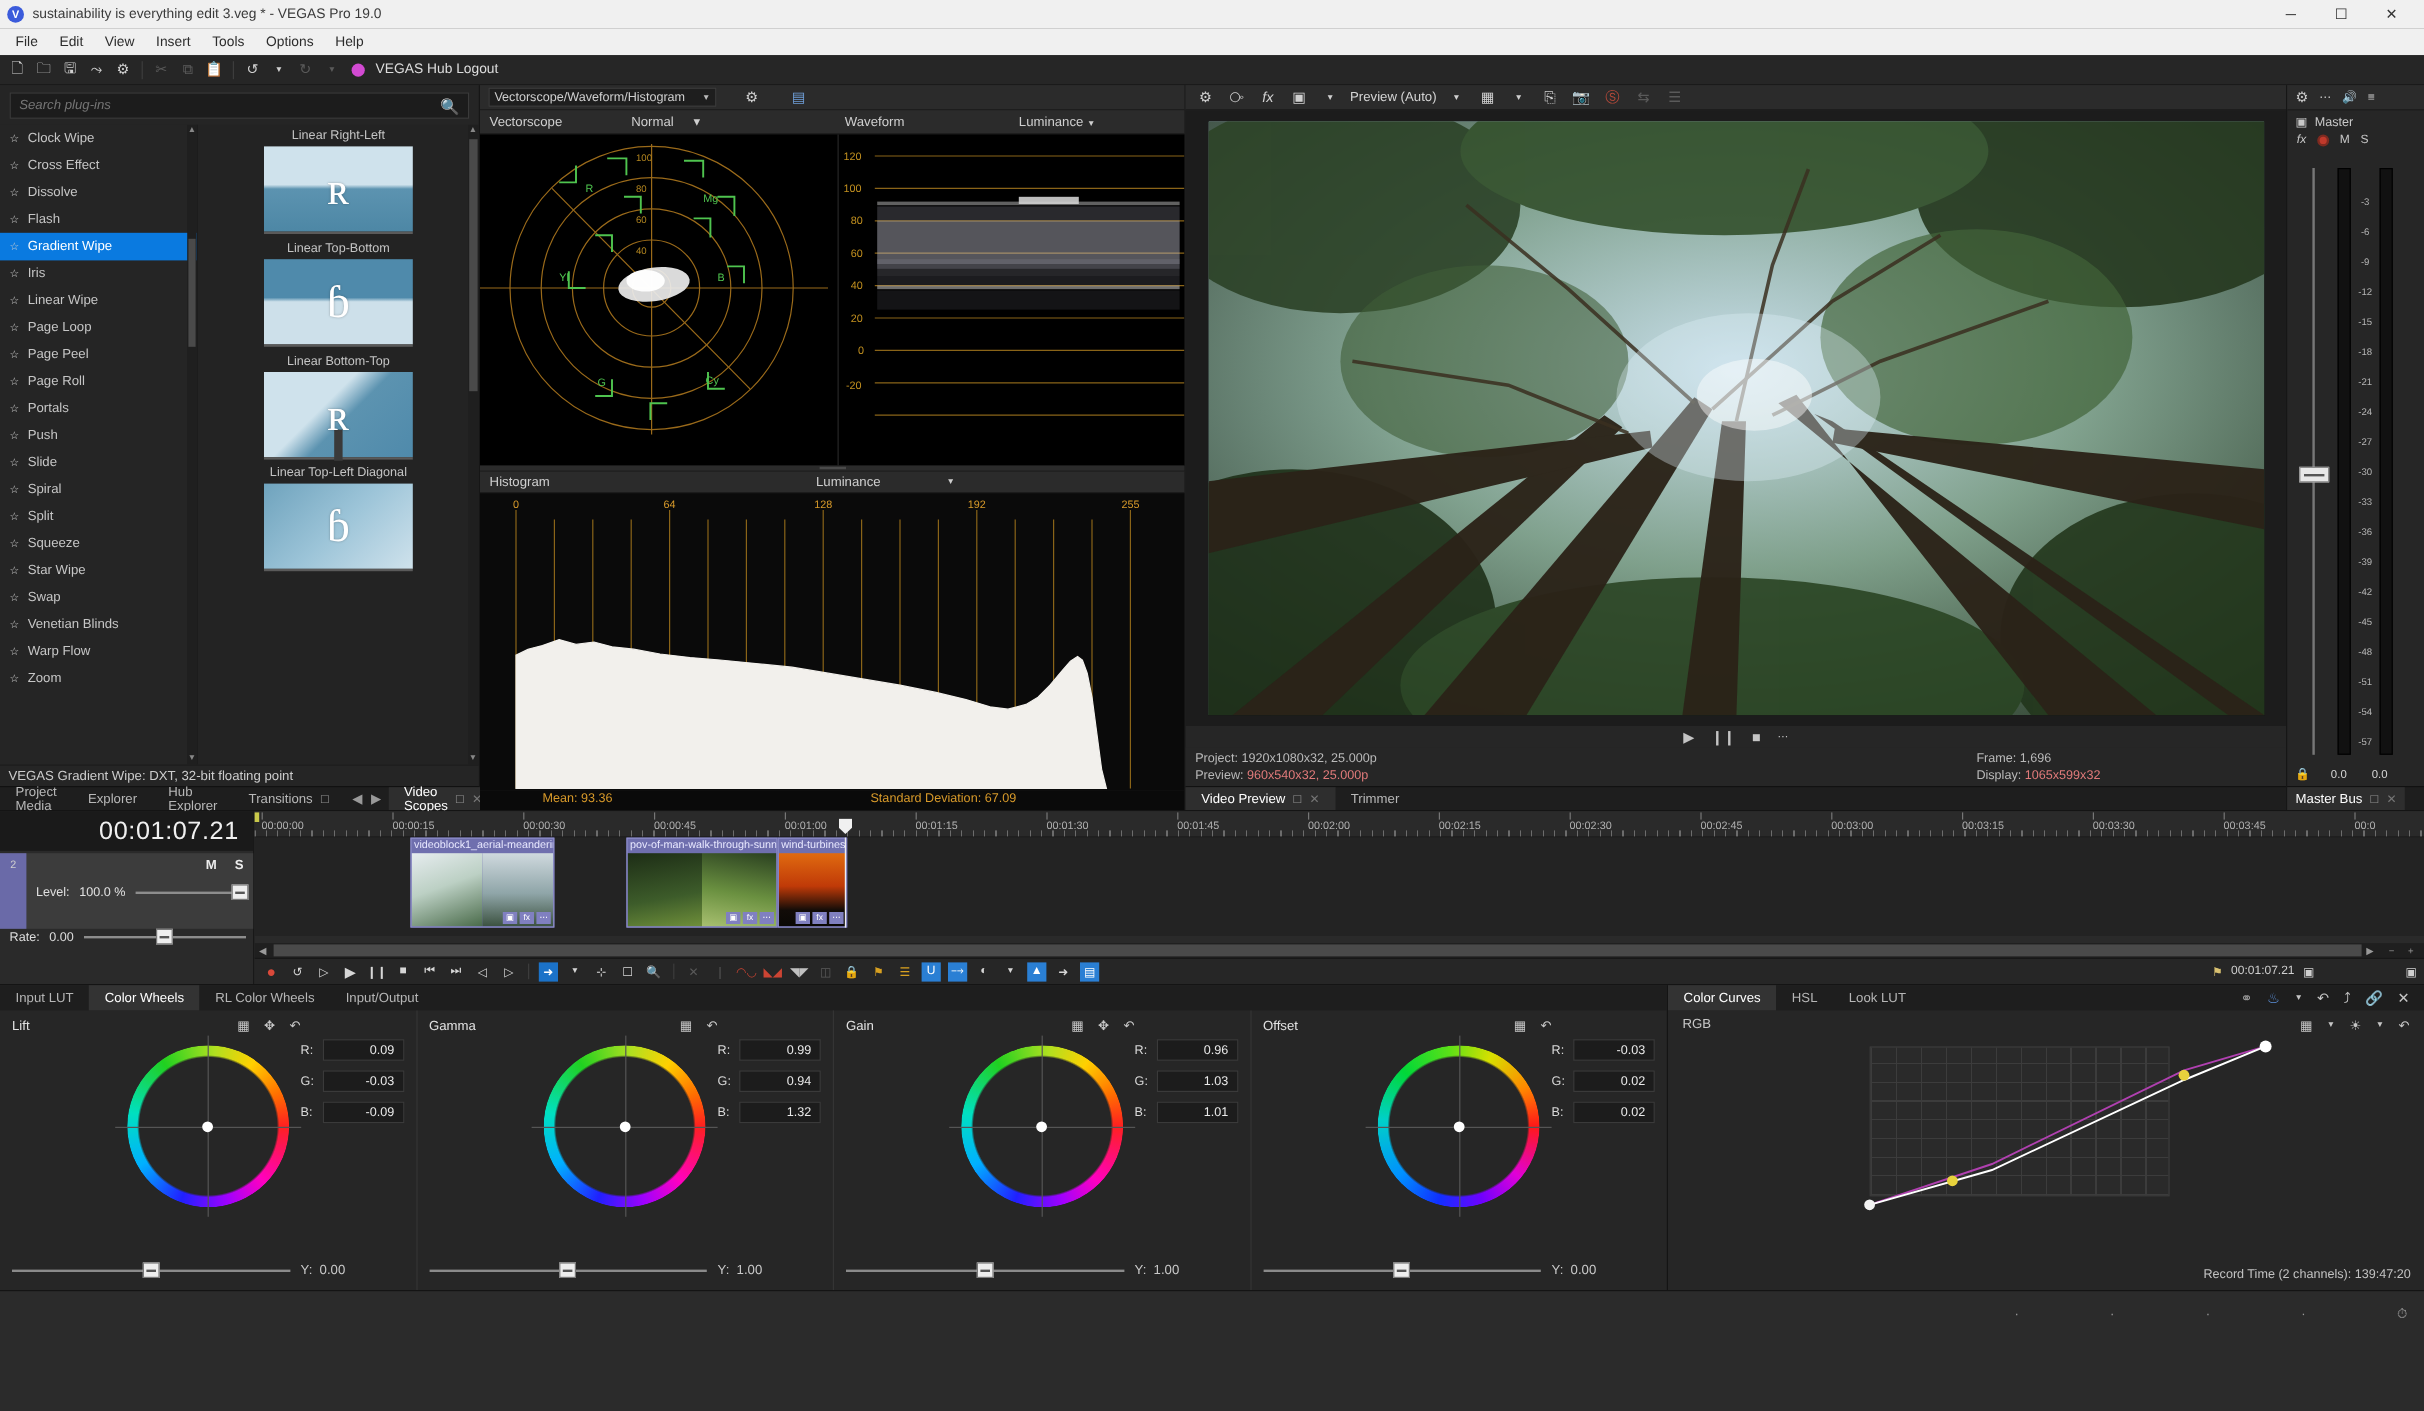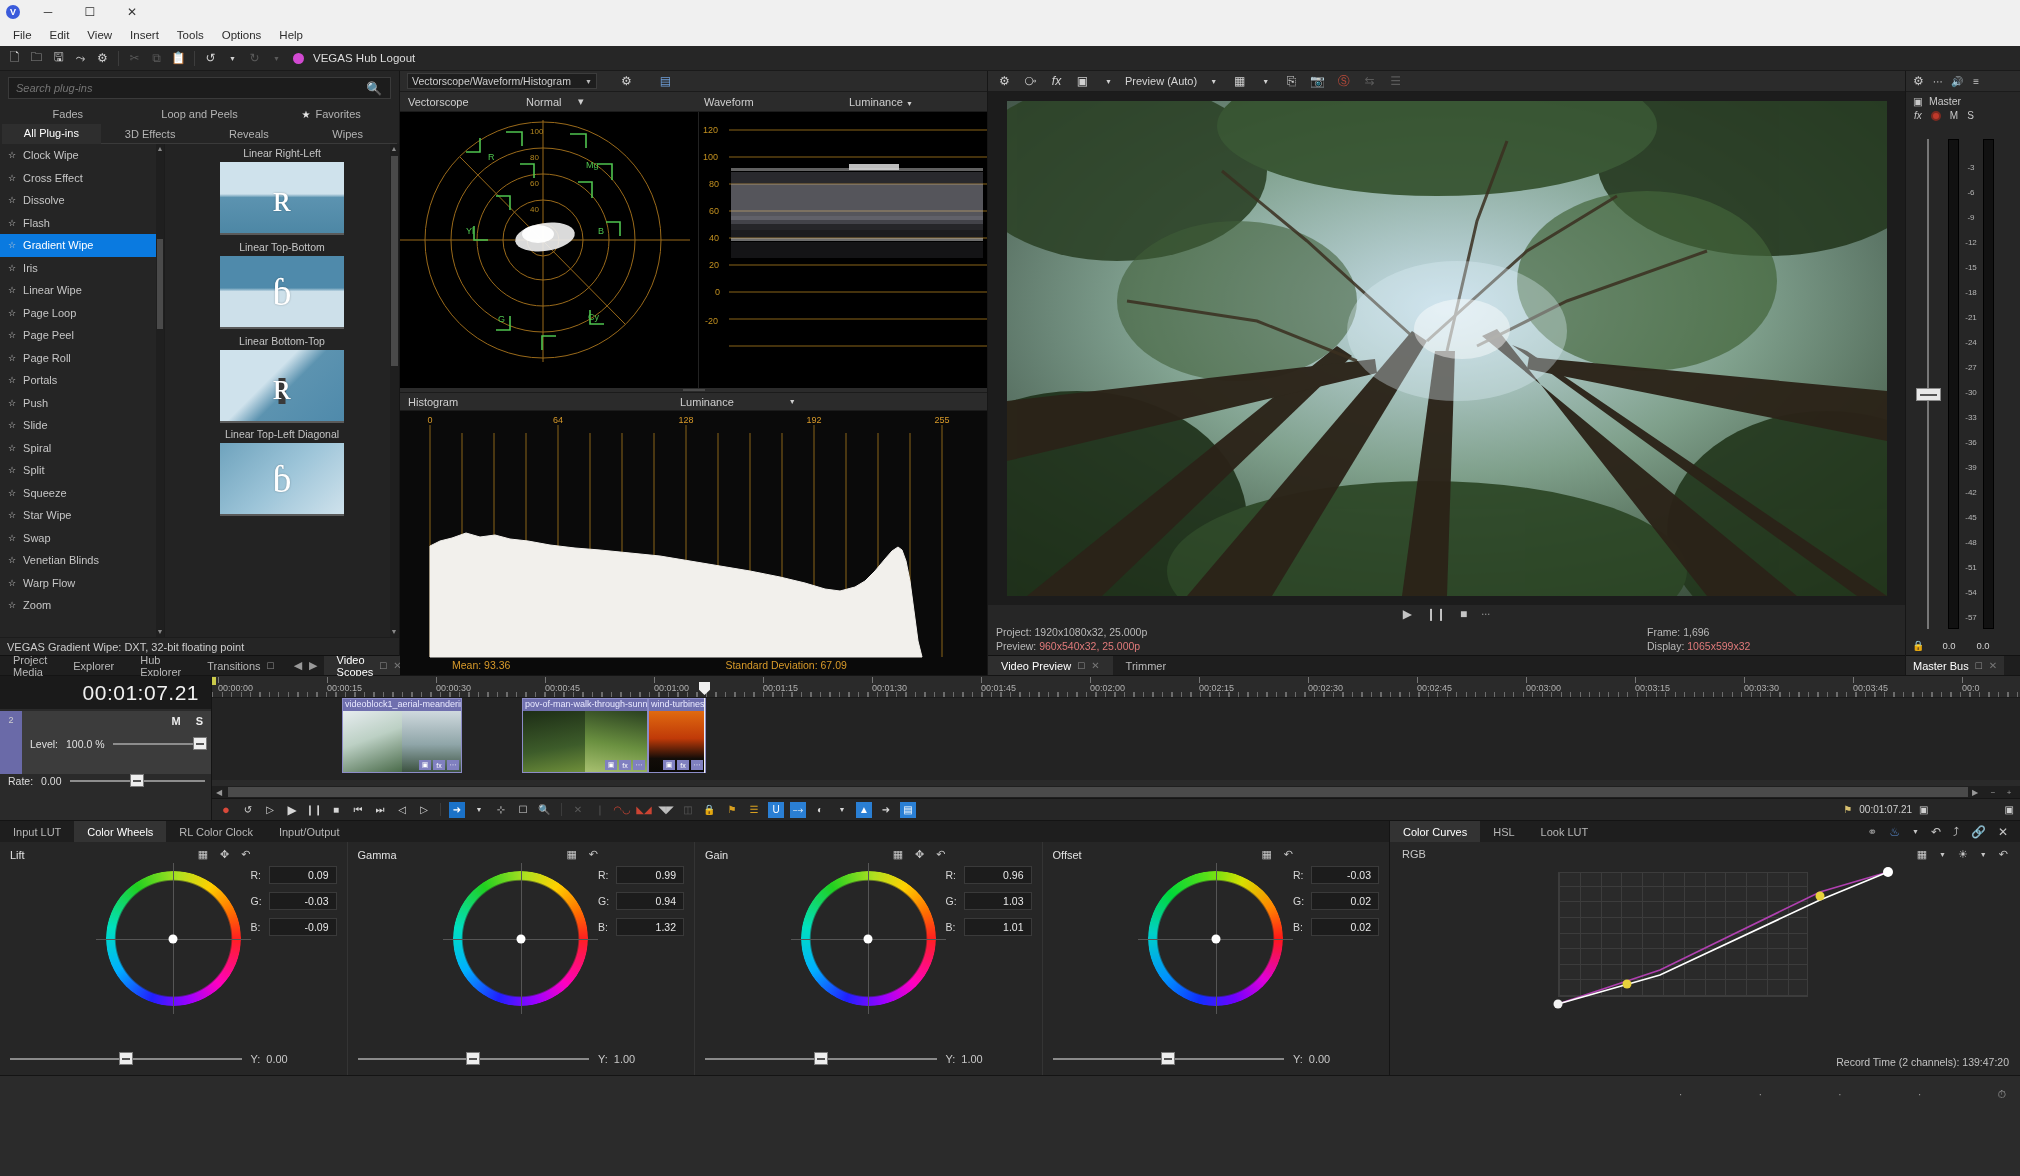--- a/index.html
+++ b/index.html
@@ -476,20 +476,21 @@
   .bb-dots { display:flex; gap:76px; }
   svg { display:block; }
 </style>
 </head>
 <body>
 
 <div class="app">
 
   <div class="titlebar">
     <div class="tb-icon">V</div>
+    <div class="tb-title">sustainability is everything edit 3.veg * - VEGAS Pro 19.0</div>
     <div class="tb-btns">
       <div class="tb-btn">─</div>
       <div class="tb-btn">☐</div>
       <div class="tb-btn close">✕</div>
     </div>
   </div>
 
   <div class="menubar">
     <div>File</div>
     <div>Edit</div>
@@ -522,36 +523,20 @@
   <div class="row1">
 
     <div class="pane-transitions">
       <div class="searchbar">
         <div class="searchbox">
           <input type="text" placeholder="Search plug-ins" style="">
           <span class="srch-glyph">🔍</span>
         </div>
       </div>
 
-      <div class="cat-rows">
-        <div class="cat-row">
-          <div>Fades</div>
-          <div>Loop and Peels</div>
-          <div class="fav">
-            <span class="star">★</span>
-            <span>Favorites</span>
-          </div>
-        </div>
-        <div class="cat-row cat-row2">
-          <div class="active">All Plug-ins</div>
-          <div>3D Effects</div>
-          <div>Reveals</div>
-          <div>Wipes</div>
-        </div>
-      </div>
 
       <div class="browse-area">
         <div class="plug-list">
           <div class="plug-item">
               <span class="plug-star">☆</span>
               <span>Clock Wipe</span>
             </div>
           <div class="plug-item">
               <span class="plug-star">☆</span>
               <span>Cross Effect</span>
@@ -1177,21 +1162,21 @@
       </div>
     </div>
   </div>
 
   <div class="row3">
 
     <div class="cg-left">
       <div class="cg-tabs">
         <div class="t">Input LUT</div>
         <div class="t active">Color Wheels</div>
-        <div class="t">RL Color Clock</div>
+        <div class="t">RL Color Wheels</div>
         <div class="t">Input/Output</div>
       </div>
 
       <div class="wheels">
 
         <div class="wheel-cell">
           <div class="wc-title">Lift</div>
           <div class="wc-icons">
             <span>▦</span>
             <span>✥</span>

